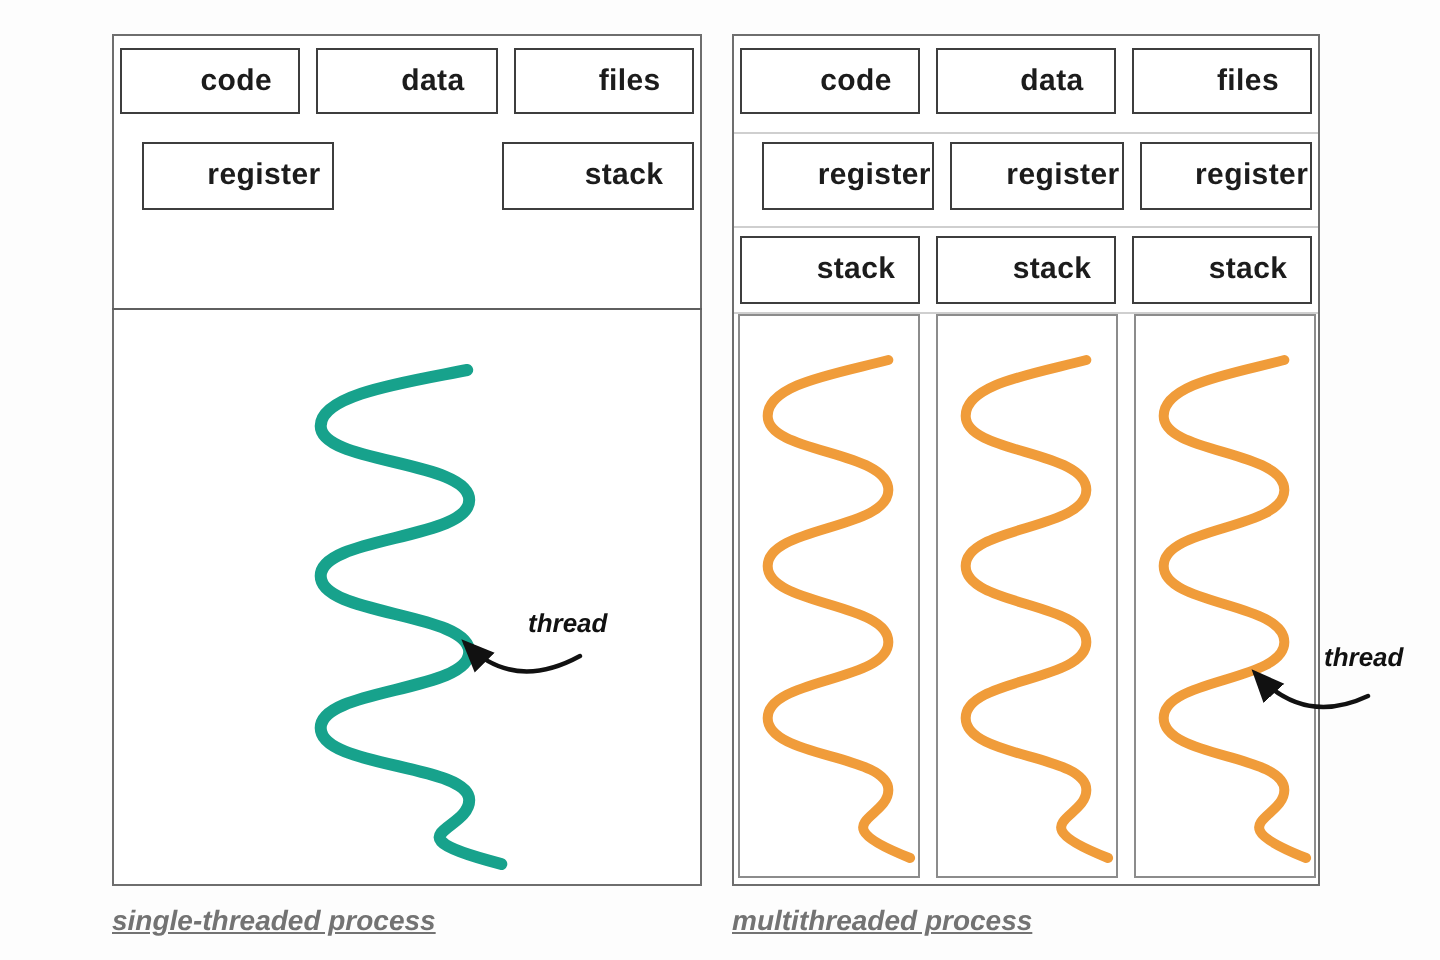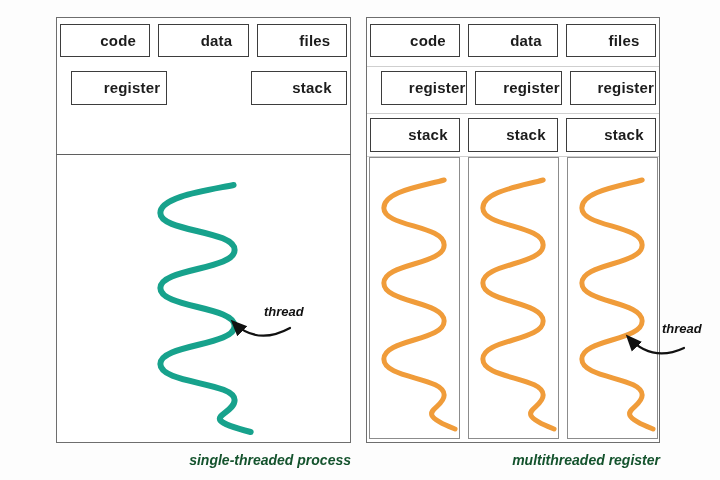--- a/index.html
+++ b/index.html
@@ -40,22 +40,22 @@
     position:absolute; left:1.5px; right:1.5px; top:138.5px; height:282px;
     display:flex; gap:8px;
   }
   .column {
     flex:1 1 0; box-sizing:border-box; background:#ffffff;
     border:1.5px solid #8c8c8c; overflow:hidden;
   }
   .column svg { width:100%; height:100%; display:block; }
 
   .caption {
-    position:absolute; top:452px; text-align:right;
-    font-style:italic; font-weight:700; font-size:14px; color:#14532d;
+    position:absolute; top:452px; text-align:left;
+    font-style:italic; font-weight:700; font-size:14px; color:#737373;text-decoration:underline;
   }
   .caption-left  { left:56px;  width:295px; }
   .caption-right { left:366px; width:294px; }
 
   .thread-label {
     position:absolute; font-style:italic; font-weight:700; font-size:13px; color:#111111;
   }
   .thread-label-left  { left:264px; top:304px; }
   .thread-label-right { left:662px; top:321px; }
 
@@ -175,15 +175,15 @@
     <defs>
       <marker id="ah" markerWidth="9" markerHeight="8" refX="6" refY="3.5" orient="auto">
         <path d="M0,0.3 L7.5,3.5 L0,6.7 Z" fill="#111111"></path>
       </marker>
     </defs>
     <path d="M 290,328 Q 257,346 233,322" fill="none" stroke="#111111" stroke-width="2.2" stroke-linecap="round" marker-end="url(#ah)"></path>
     <path d="M 684,348 Q 652,363 628,337" fill="none" stroke="#111111" stroke-width="2.2" stroke-linecap="round" marker-end="url(#ah)"></path>
   </svg>
 
   <div class="caption caption-left">single-threaded process</div>
-  <div class="caption caption-right">multithreaded register</div>
+  <div class="caption caption-right">multithreaded process</div>
 
 </div>
 
 </body></html>

